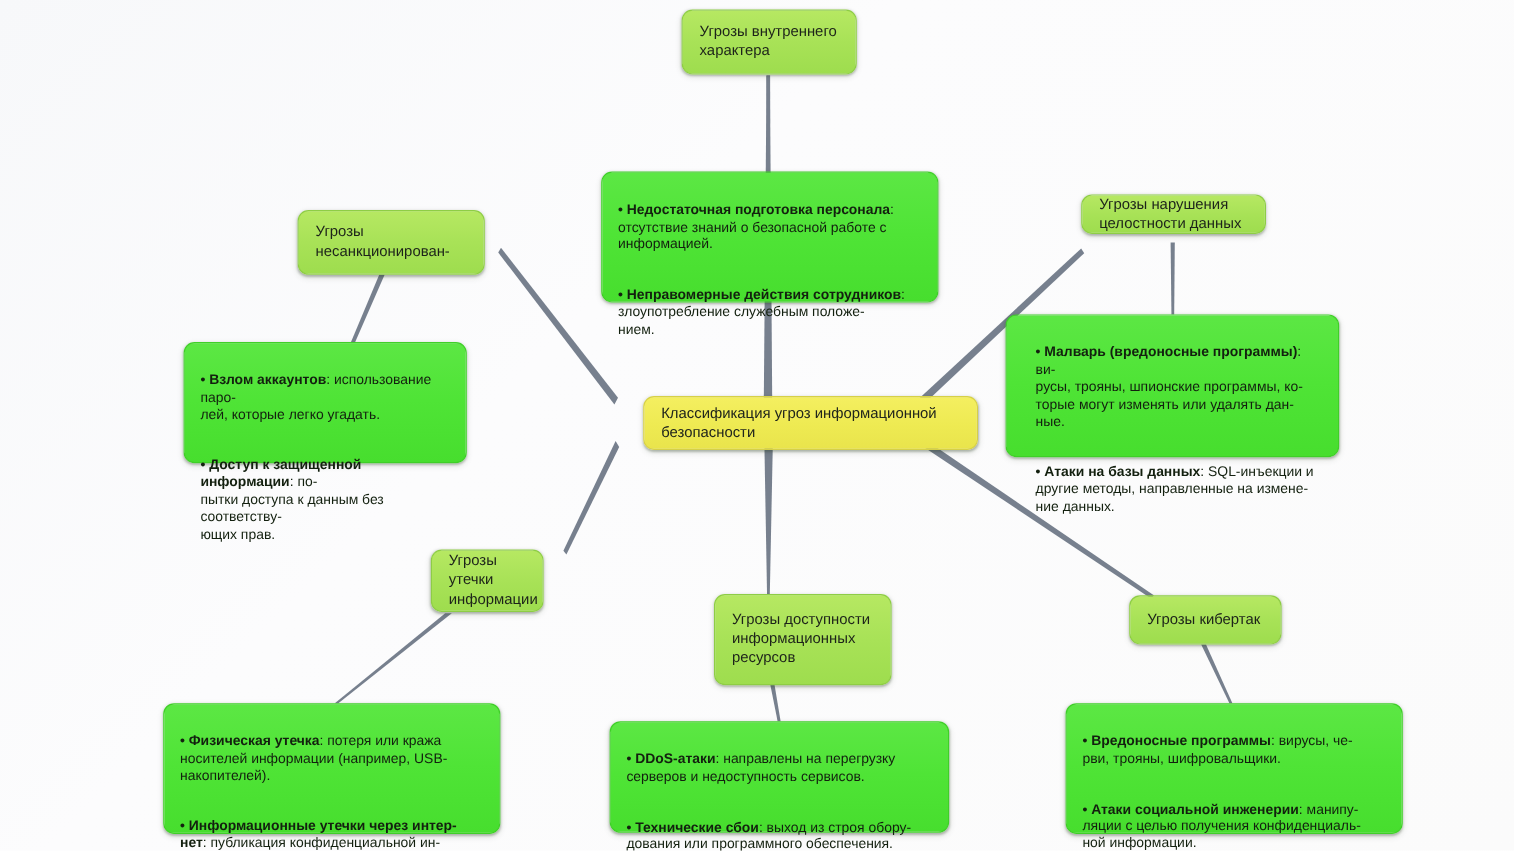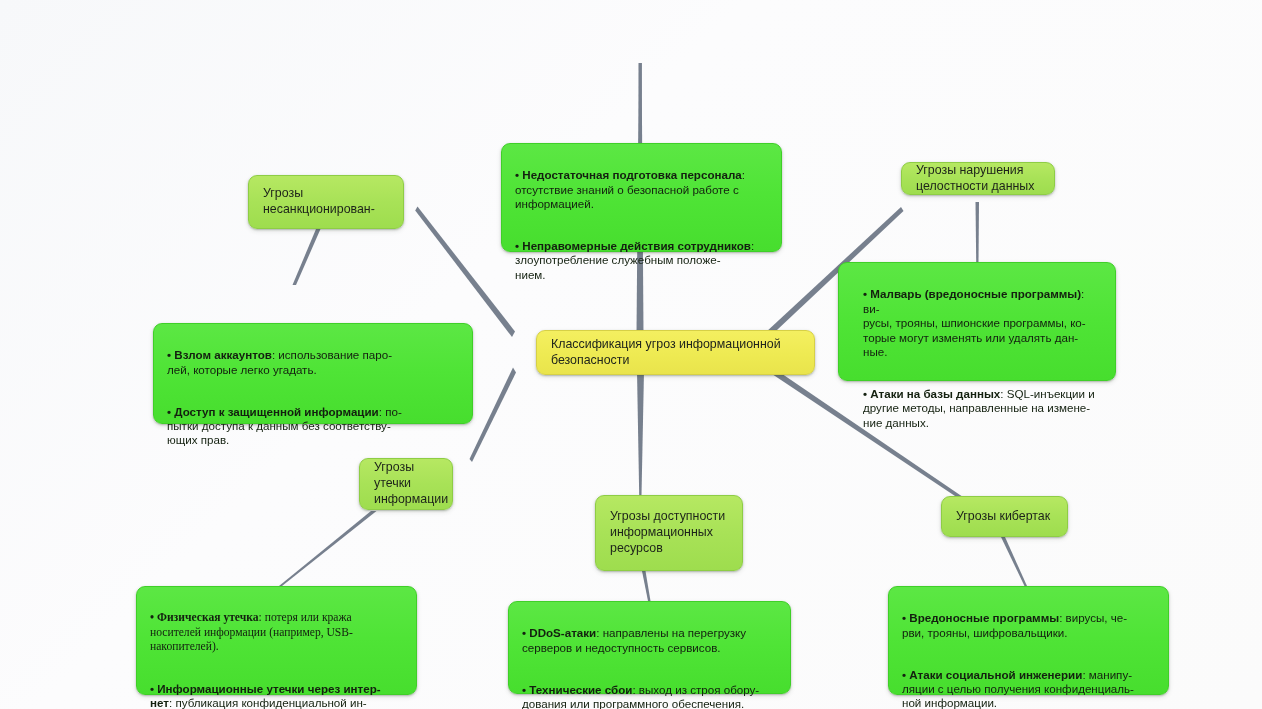--- a/index.html
+++ b/index.html
@@ -116,36 +116,40 @@
 
       <polygon points="1001,537 1005,537 1027,586 1024.5,586"></polygon>
     </g>
   </svg>
 
   <div class="node root" style="left:501px; top:330px; width:279px; height:45px;">
     <span class="txt">Классификация угроз информационной
 безопасности</span>
   </div>
 
+  <div class="node cat" style="left:568px; top:8px; width:146px; height:54px;">
+    <span class="txt">Угрозы внутреннего
+характера</span>
+  </div>
 
   <div class="node leaf" style="left:501px; top:143px; width:281px; height:109px;">
     <span class="txt">
       <p style="white-space: pre-line;"><b>• Недостаточная подготовка персонала</b><span>: отсутствие знаний о безопасной работе с
 информацией.</span></p>
       <p style="white-space: pre-line;"><b>• Неправомерные действия сотрудников</b><span>: злоупотребление служебным положе-
 нием.</span></p>
     </span>
   </div>
 
   <div class="node cat" style="left:248px; top:175px; width:156px; height:54px;">
     <span class="txt">Угрозы
 несанкционирован-</span>
   </div>
 
-  <div class="node leaf" style="left:153px; top:285px; width:320px; height:101px;margin-top:38px;">
+  <div class="node leaf" style="left:153px; top:285px; width:236px; height:101px;">
     <span class="txt">
       <p style="white-space: pre-line;"><b>• Взлом аккаунтов</b><span>: использование паро-
 лей, которые легко угадать.</span></p>
       <p style="white-space: pre-line;"><b>• Доступ к защищенной информации</b><span>: по-
 пытки доступа к данным без соответству-
 ющих прав.</span></p>
     </span>
   </div>
 
   <div class="node cat" style="left:901px; top:162px; width:154px; height:33px;">
@@ -165,21 +169,21 @@
     </span>
   </div>
 
   <div class="node cat" style="left:359px; top:458px; width:94px; height:52px;">
     <span class="txt">Угрозы утечки
 информации</span>
   </div>
 
   <div class="node leaf" style="left:136px; top:586px; width:281px; height:109px;">
     <span class="txt">
-      <p style="white-space: pre-line; font-family: Liberation Serif, serif;"><b>• Физическая утечка</b><span>: потеря или кража
+      <p style="white-space: pre-line;"><b>• Физическая утечка</b><span>: потеря или кража
 носителей информации (например, USB-
 накопителей).</span></p>
       <p style="white-space: pre-line;"><b>• Информационные утечки через интер-
 нет</b><span>: публикация конфиденциальной ин-
 формации в сети.</span></p>
     </span>
   </div>
 
   <div class="node cat" style="left:564px; top:495px; width:148px; height:76px;margin-left:31px;">
     <span class="txt">Угрозы доступности

